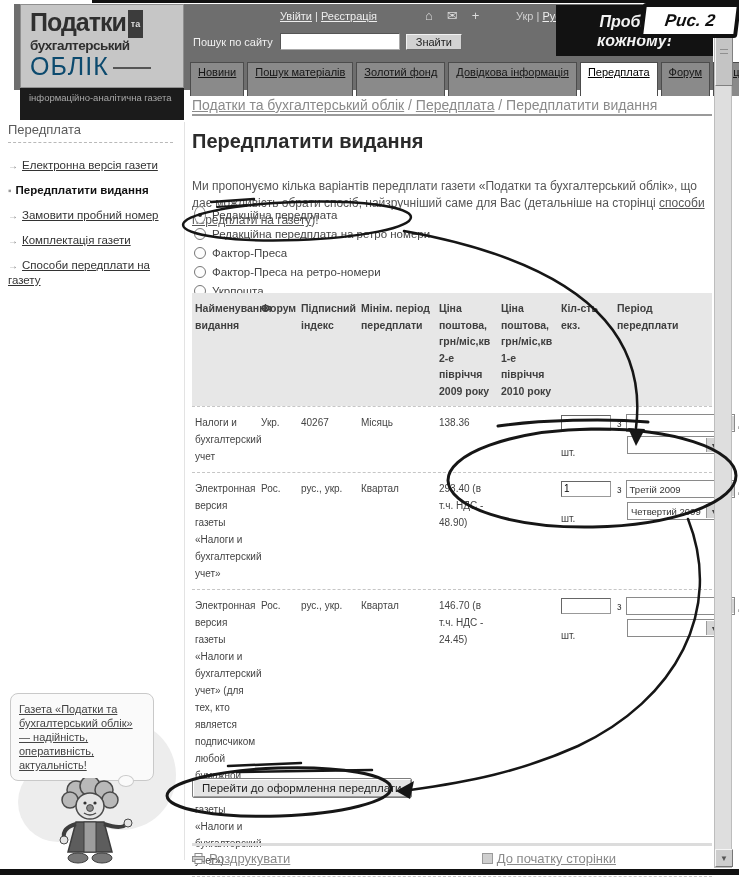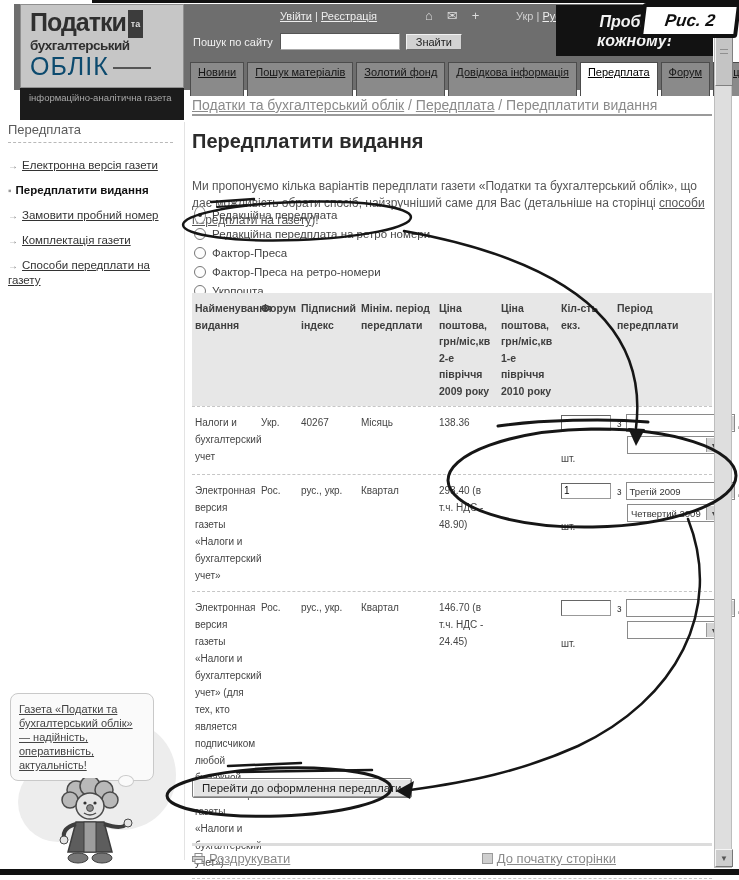--- a/index.html
+++ b/index.html
@@ -83,21 +83,21 @@
   .trow{display:grid;grid-template-columns:62px 36px 56px 74px 58px 56px 52px 1fr;column-gap:4px;}
   .t-head{background:#e7e7e7;padding:7px 0 7px 3px;font-size:10.5px;font-weight:bold;color:#3f3f3f;
     line-height:16.5px;min-height:76px;}
   .t-body-row{padding:7px 0 7px 3px;font-size:10px;line-height:17px;color:#444;border-top:1px dashed #c6c6c6;}
   .t-body-row.last{border-bottom:1px dashed #c6c6c6;}
   .row1{min-height:40px;}
   .row2{min-height:72px;}
   .cell{overflow:visible;}
   .qty-input{width:44px;height:14px;border:1px solid #999;border-top-color:#666;border-left-color:#666;
     font-size:10px;padding:0 2px;}
-  .qty-unit{font-size:10px;color:#444;margin-top:19px;}
+  .qty-unit{font-size:10px;color:#444;margin-top:13px;}
   .sel{display:inline-flex;align-items:center;border:1px solid #8a8a8a;background:#fff;height:16px;
     vertical-align:middle;cursor:pointer;}
   .sel-text{font-size:9.5px;color:#333;padding:0 3px;overflow:hidden;white-space:nowrap;}
   .sel-btn{width:14px;height:14px;background:#d5d5d5;border-left:1px solid #9a9a9a;color:#454545;
     font-size:7px;display:flex;align-items:center;justify-content:center;flex:none;}
   .sel-w .sel-text{width:86px;}
   .sel-n .sel-text{width:72px;}
   .period-line{display:flex;align-items:center;gap:4px;font-size:10px;}
   .period-line2{margin-top:4px;margin-left:10px;}
   

